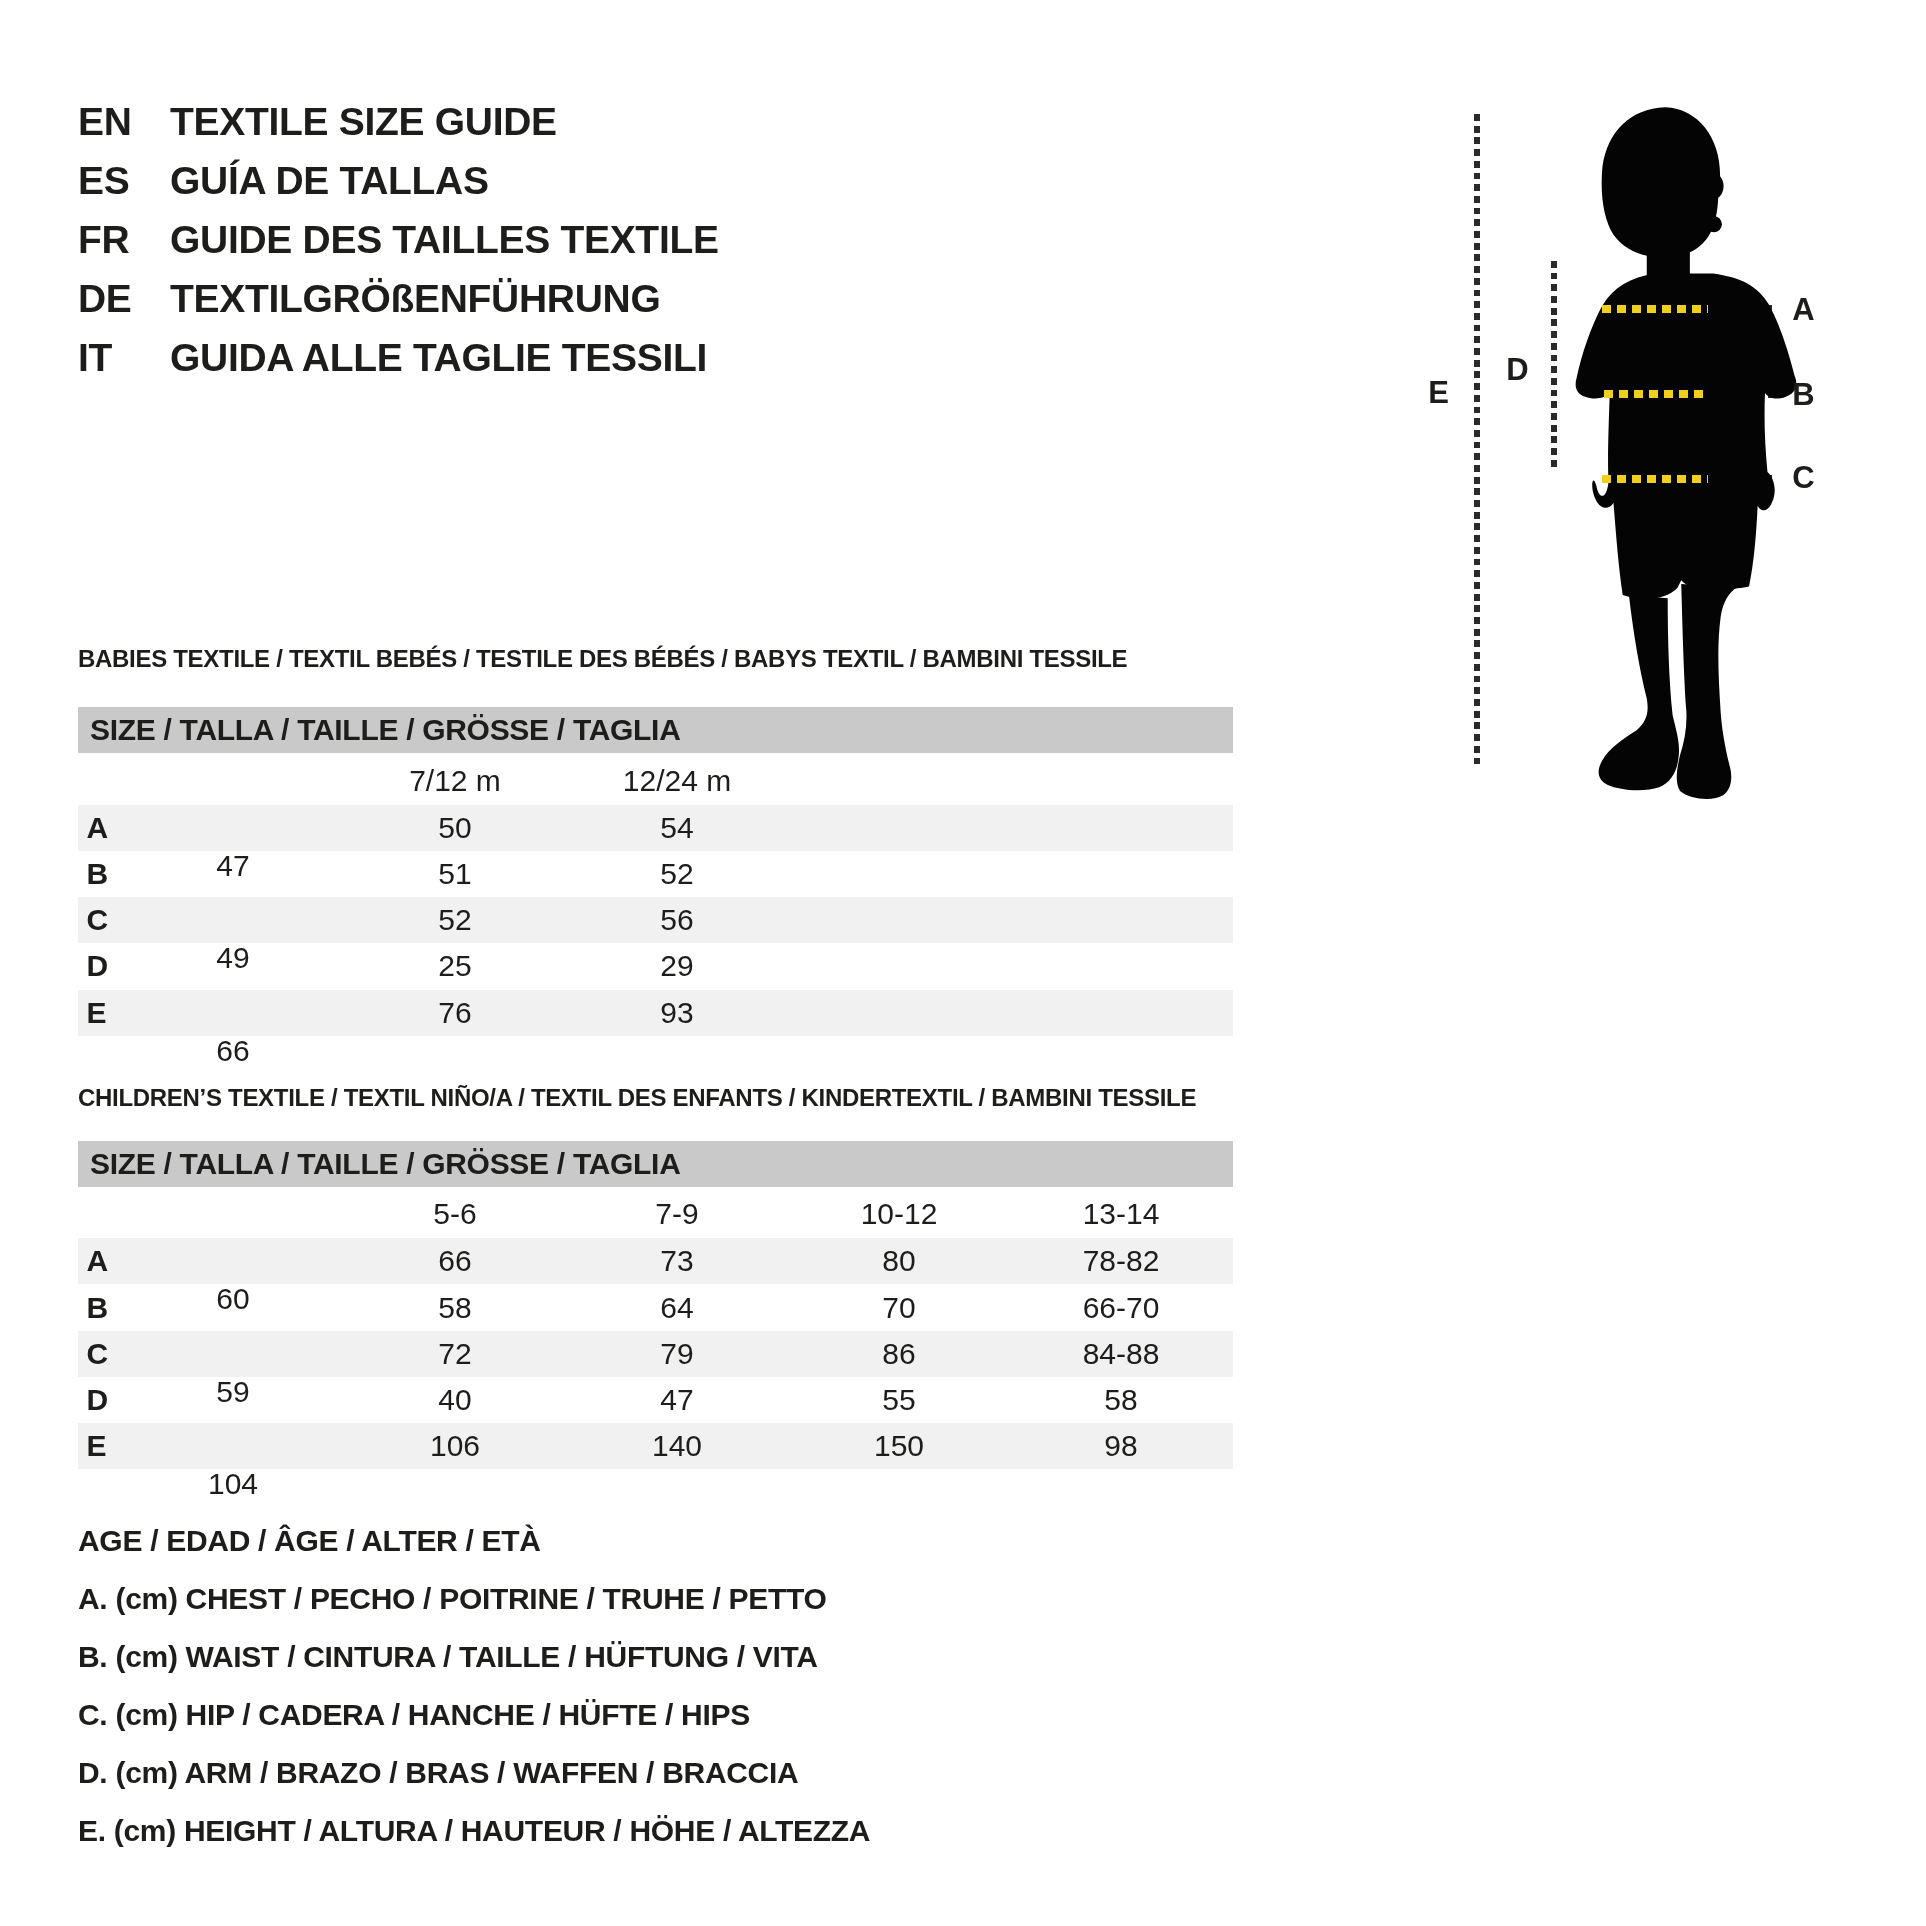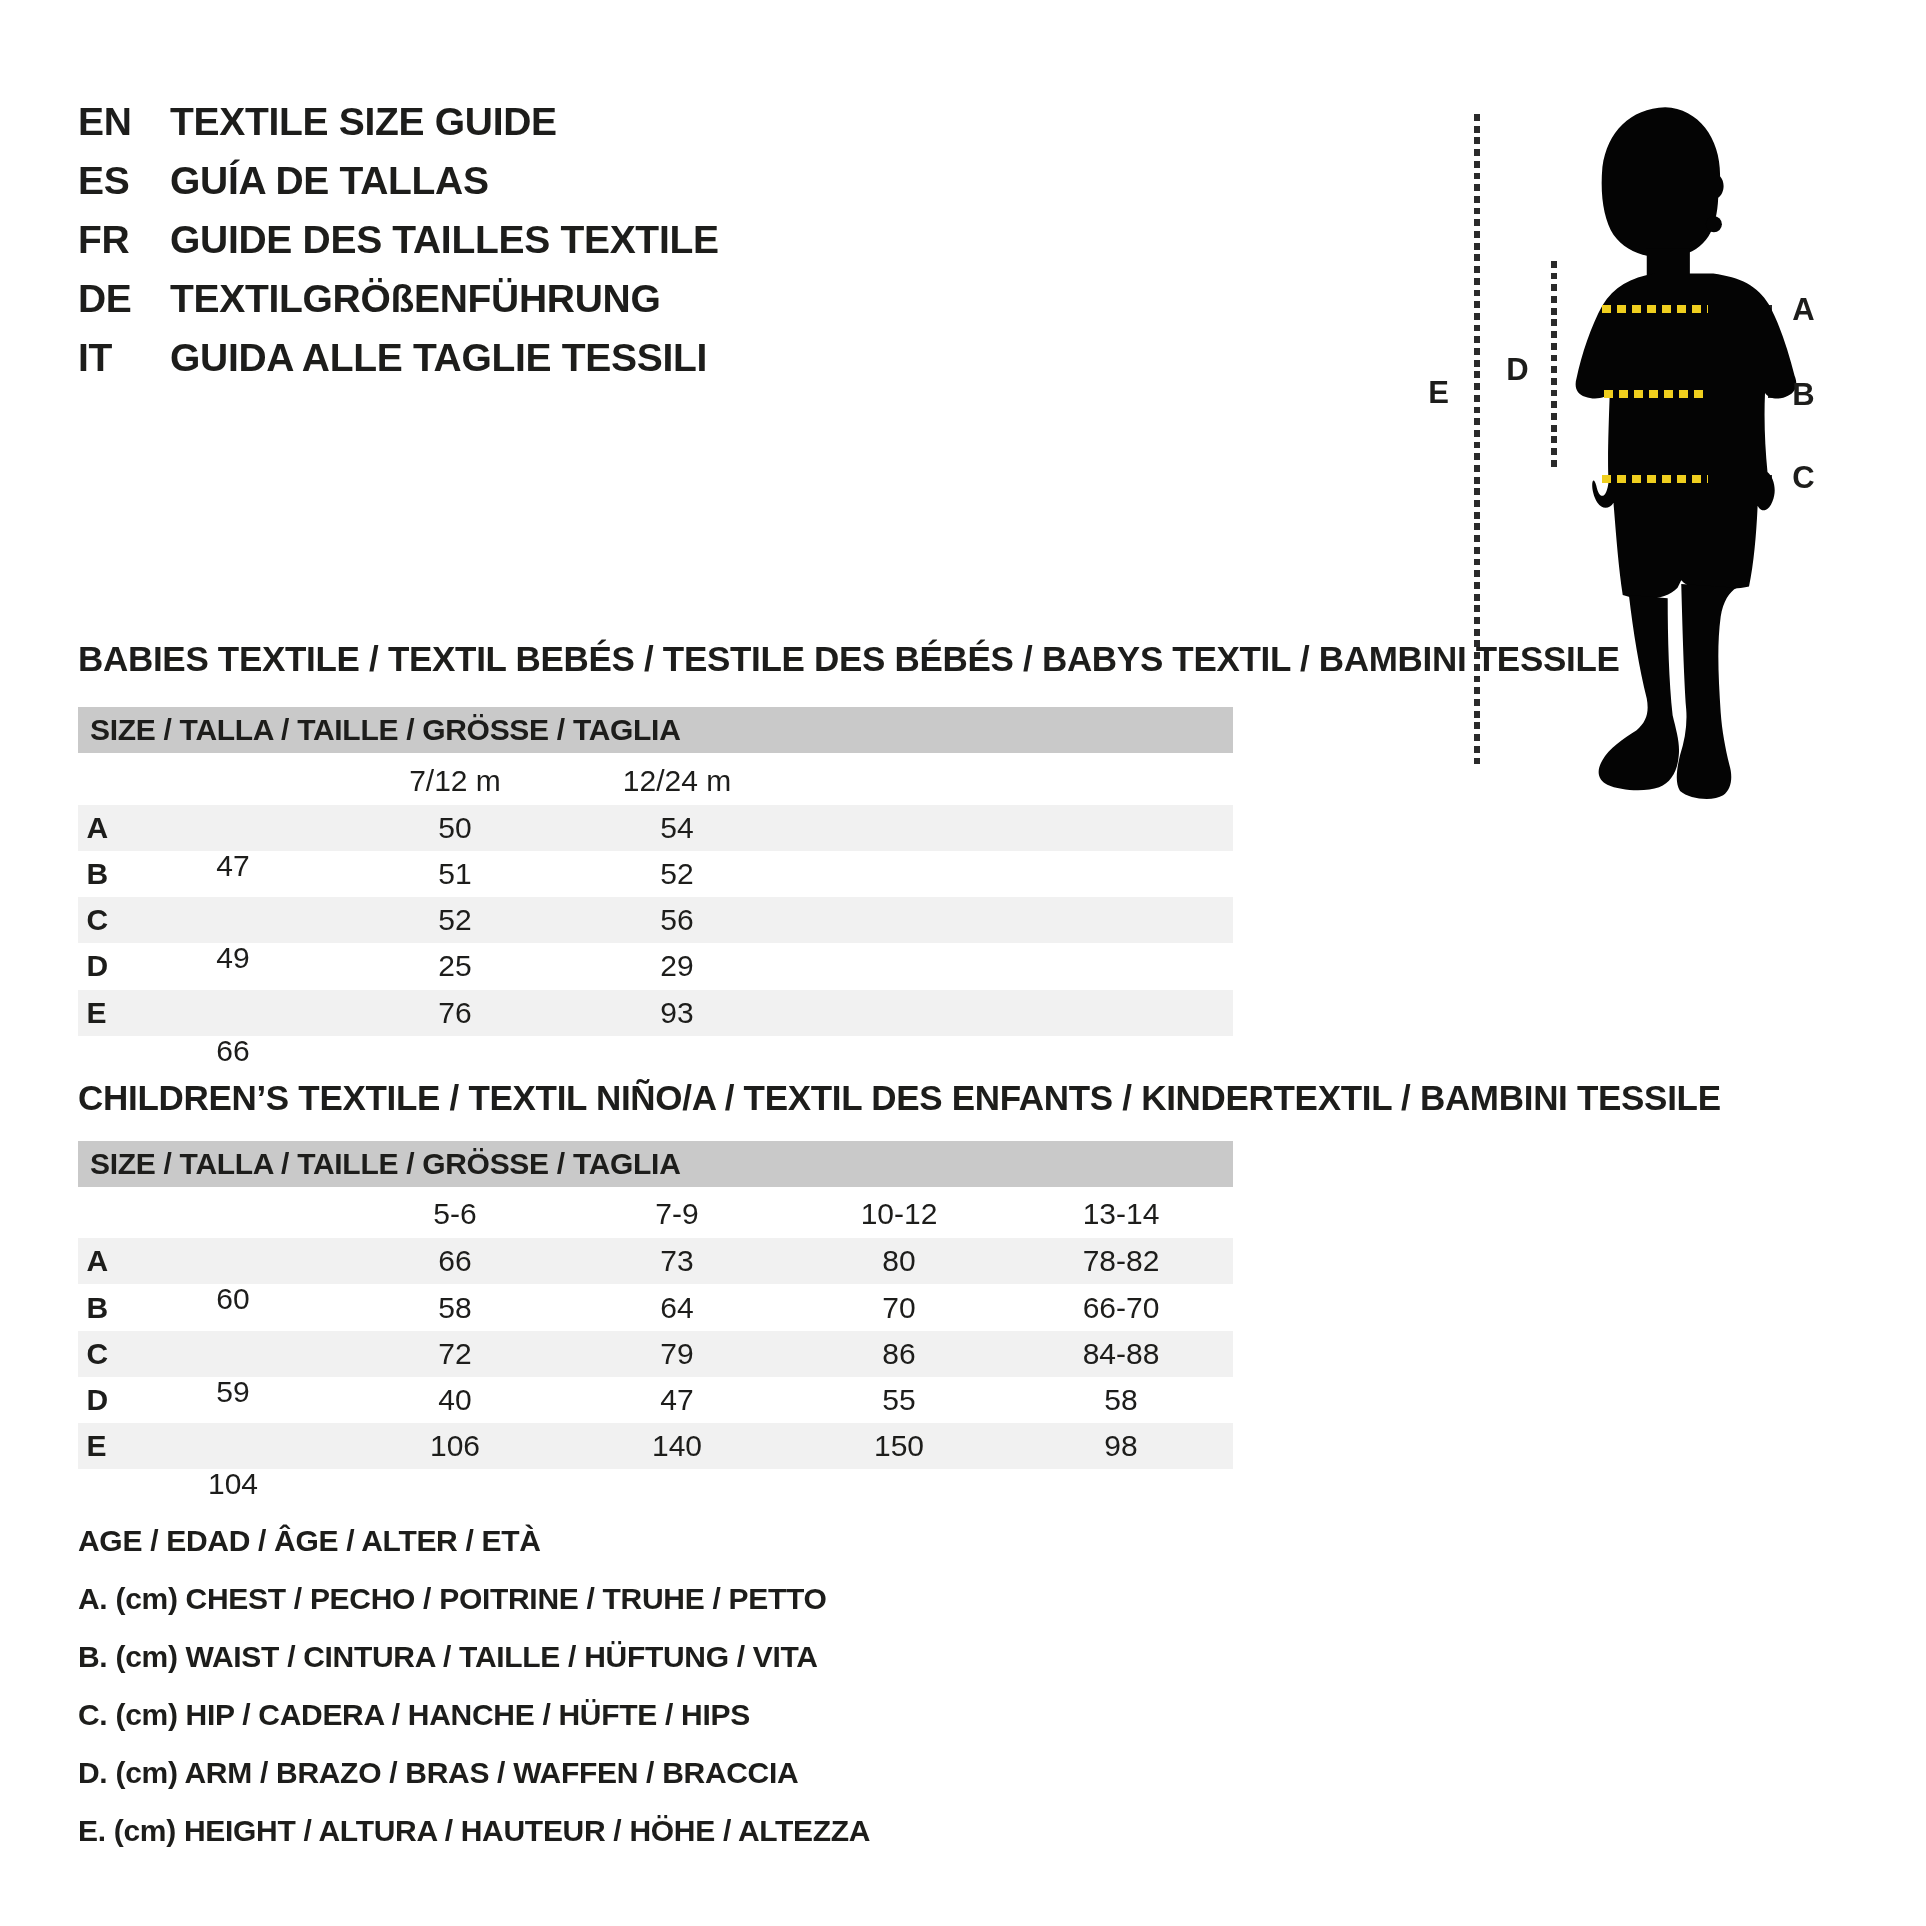--- a/index.html
+++ b/index.html
@@ -4,21 +4,21 @@
 <style>
   html,body{margin:0;padding:0;}
   .page{position:relative;width:1926px;height:1926px;background:var(--page_bg,#fff);overflow:hidden;
         font-family:"Liberation Sans", sans-serif;color:var(--text,#1d1d1b);}
   .t{letter-spacing:-0.3px;}
   
   .header{position:absolute;left:78px;top:92px;}
   .lang-row{display:flex;height:59px;align-items:center;font-size:39px;font-weight:700;}
   .lang-code{width:92px;}
   
-  .section-title{position:absolute;left:78px;font-size:35px;font-weight:700;line-height:35px;white-space:nowrap;}
+  .section-title{position:absolute;left:78px;font-size:24px;font-weight:700;line-height:35px;white-space:nowrap;}
   
   .size-bar{position:absolute;left:78px;width:1155px;height:46px;background:var(--bar_bg,#cacaca);
             font-size:30px;font-weight:700;line-height:46px;padding-left:12px;box-sizing:border-box;}
   
   .trow{position:absolute;left:78px;width:1155px;height:46px;}
   .trow.striped{background:var(--stripe_bg,#f1f1f1);}
   .trow .rlabel{position:absolute;left:8.6px;top:0;height:46px;line-height:46px;font-size:30px;font-weight:700;}
   .cell{position:absolute;top:0;width:222px;height:46px;line-height:46px;font-size:30px;font-weight:400;text-align:center;}
   .c0{left:44px;margin-top:38px;} .c1{left:266px;} .c2{left:488px;} .c3{left:710px;text-align:center;} .c4{left:932px;}
   .chead{position:absolute;left:78px;width:1155px;height:48px;}

